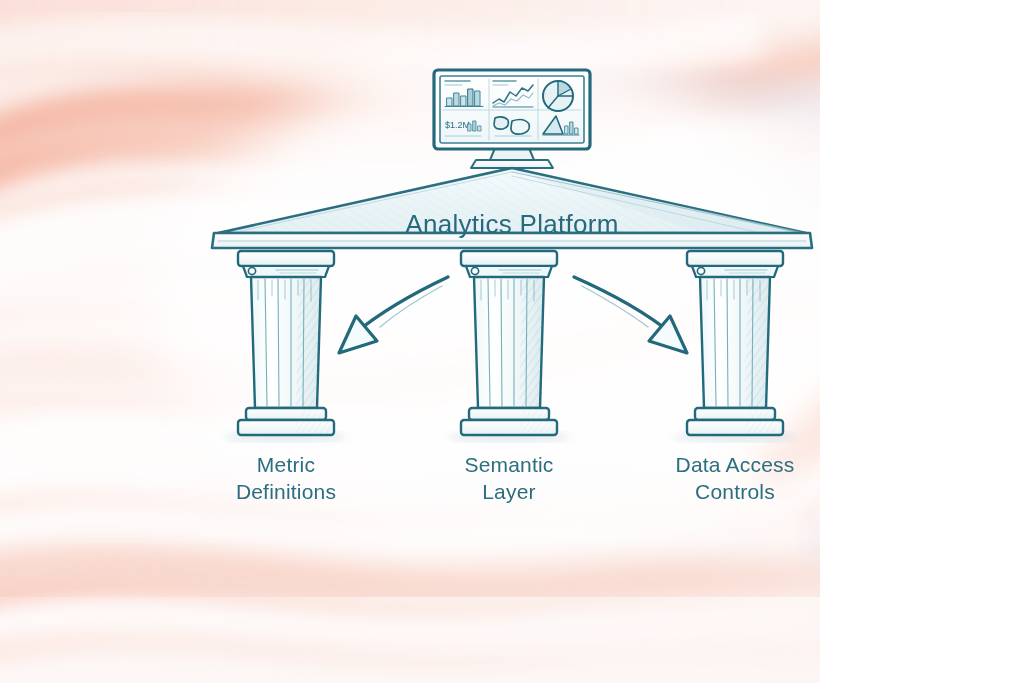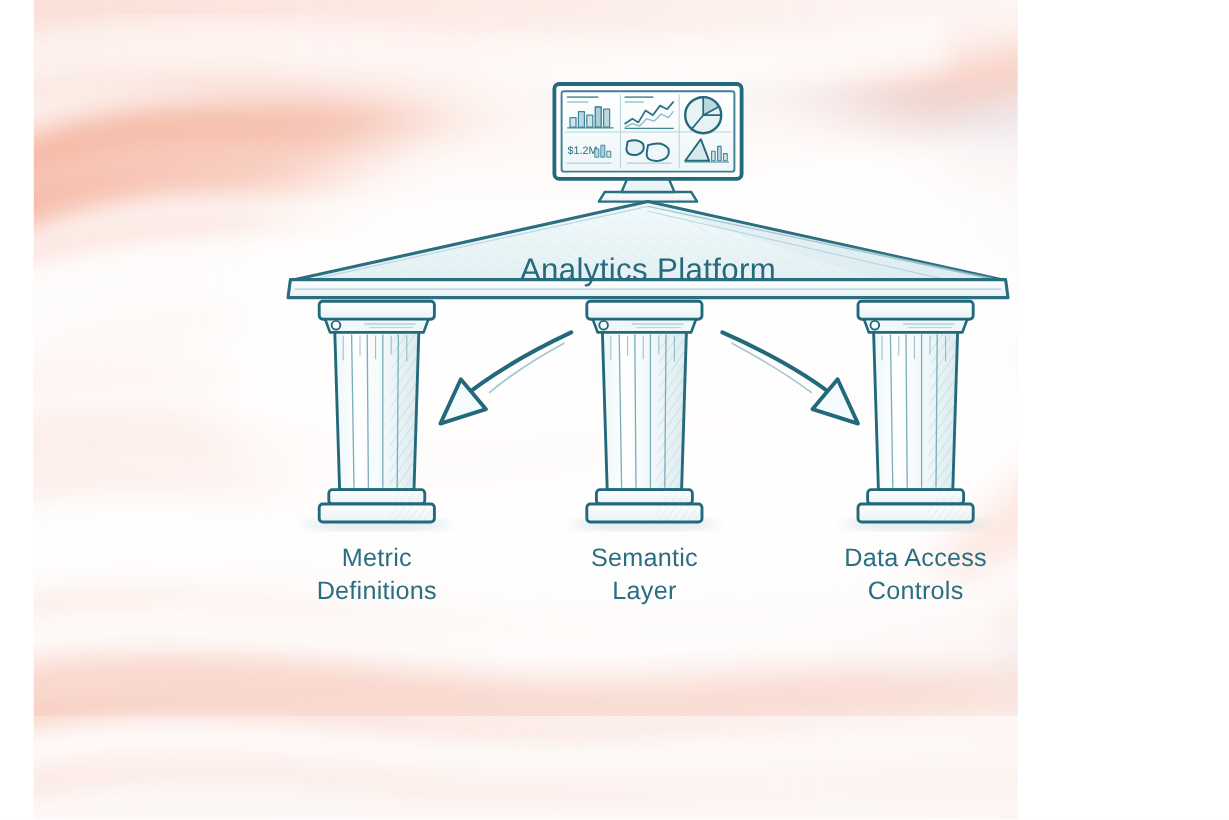--- a/index.html
+++ b/index.html
@@ -9,21 +9,20 @@
   }
   body {
     font-family: "Liberation Sans", sans-serif;
   }
   #canvas {
     position: relative;
     width: 820px;
     height: 683px;
     overflow: hidden;
     background: #fdf7f6;
-    margin-left: 28px;
   }
   #bg-layer, #art-layer {
     position: absolute;
     left: 0;
     top: 0;
     width: 1024px;
     height: 683px;
   }
   .label-text {
     fill: #2b6e80;

